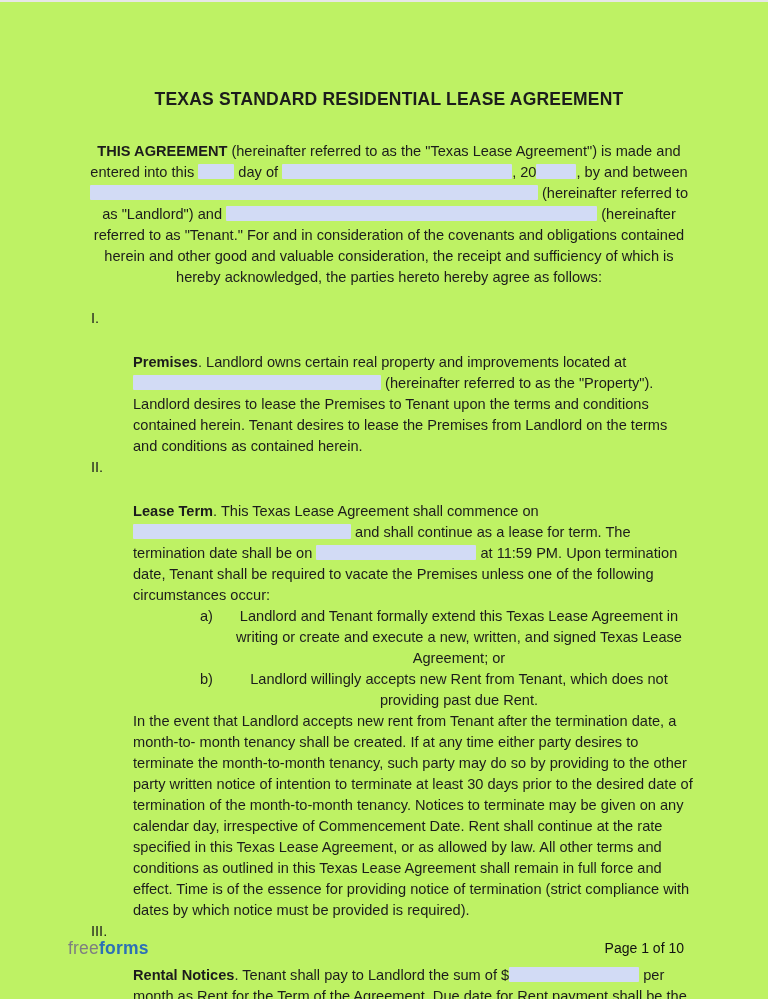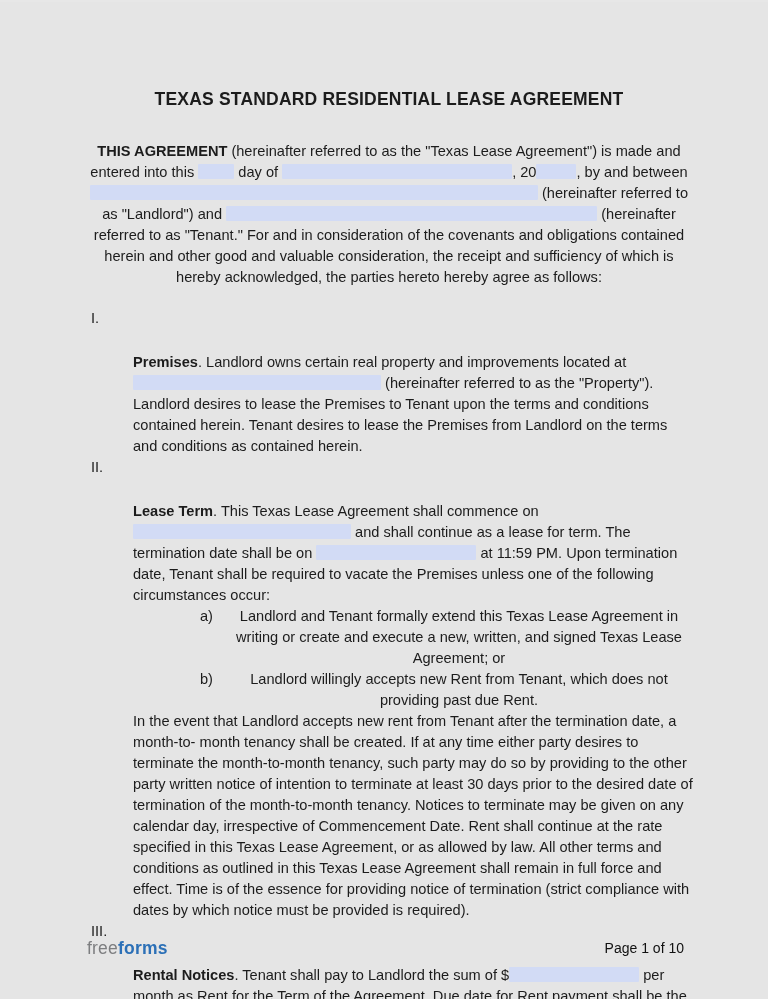--- a/index.html
+++ b/index.html
@@ -2,21 +2,21 @@
 <html style="--field: #d2dbf5; --logo-free: #7d7e80; --logo-forms: #2c70b7; --text: #1c1c1c;"><head>
 <meta charset="utf-8">
 <style>
   * { margin: 0; padding: 0; box-sizing: border-box; }
   html, body { background: #ffffff; }
   .page {
     position: relative;
     width: 768px;
     height: 999px;
     margin: 0 auto;
-    background: #e5e5e5;
+    background: #bef264;
     border-top: 2px solid #e7e7e7;
     font-family: "Liberation Sans", "DejaVu Sans", sans-serif;
     color: var(--text, #1c1c1c);
     font-size: 14.6px;
     line-height: 21px;
     padding: 86px 75px 0 85px;
     overflow: hidden;
   }
   .doc-title {
     font-size: 17.5px;
@@ -35,21 +35,21 @@
   .sub-body { flex: 1; text-align: center; }
   .blank {
     display: inline-block;
     height: 15px;
     background: var(--field, #d2dbf5);
     vertical-align: -2px;
     border-radius: 1px;
   }
   .footer {
     position: absolute;
-    left: 87px;
+    left: 68px;
     right: 84px;
     top: 936px;
     display: flex;
     justify-content: space-between;
     align-items: center;
   }
   .logo { font-size: 17.5px; letter-spacing: 0.2px; }
   .logo-free  { color: var(--logo-free, #7d7e80); font-weight: 400; }
   .logo-forms { color: var(--logo-forms, #2c70b7); font-weight: 700; }
   .pageno { font-size: 14px; color: #111111; }

